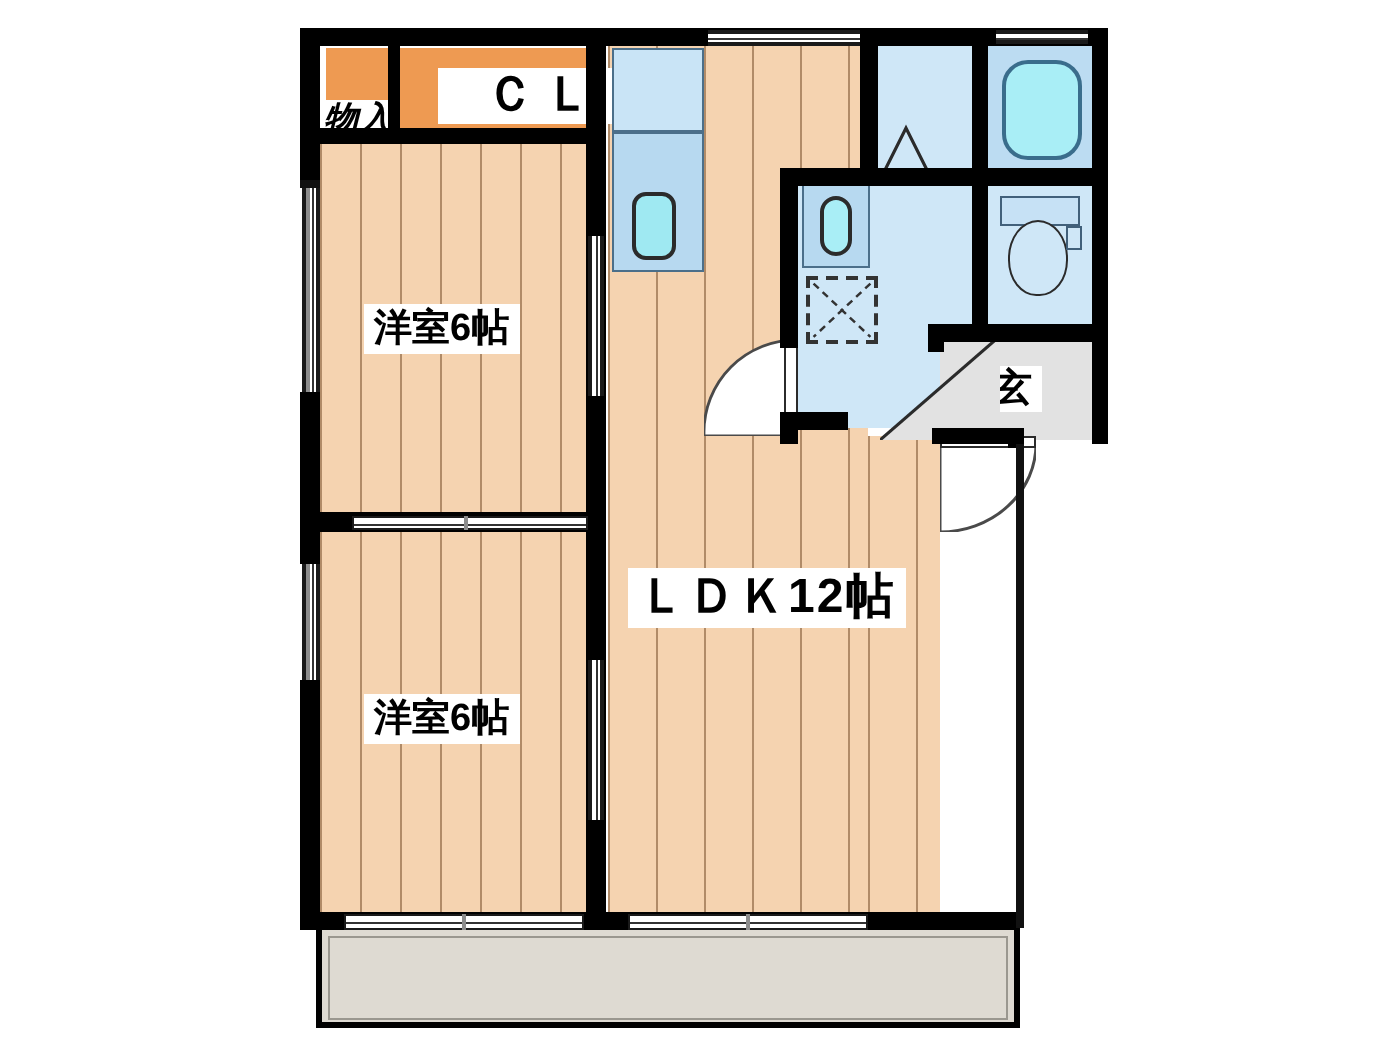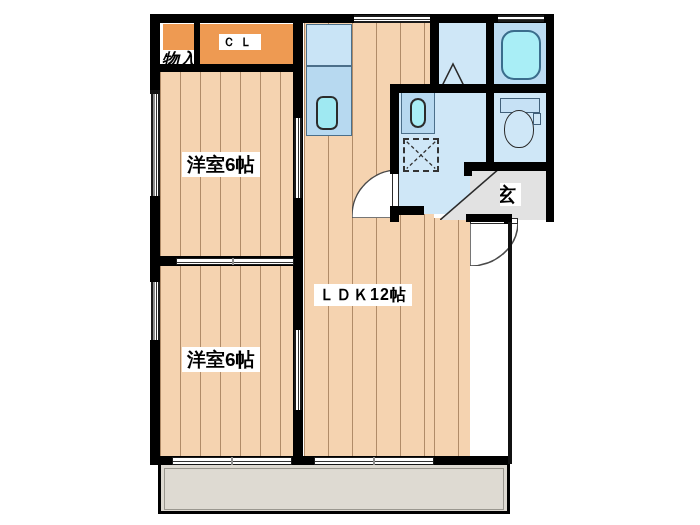--- a/index.html
+++ b/index.html
@@ -37,22 +37,22 @@
   .wall{background:#000;}
   .wall-thin{background:#111;}
 
   
   .lbl{
     position:absolute;background:#ffffff;color:#000;
     font-weight:bold;white-space:nowrap;line-height:1;
     display:flex;align-items:center;justify-content:center;
   }
   .lbl-room{font-size:19px;letter-spacing:0px;padding:3px 5px;}
-  .lbl-ldk{font-size:16px;letter-spacing:1px;padding:3px 5px;}
-  .lbl-cl{font-size:12px;letter-spacing:5px;padding:2px 4px;}
+  .lbl-ldk{font-size:24px;letter-spacing:1px;padding:3px 5px;}
+  .lbl-cl{font-size:24px;letter-spacing:5px;padding:2px 24px;}
   .lbl-mono{font-size:17px;padding:1px 2px;}
   .lbl-gen{font-size:19px;padding:2px 5px;}
   .lbl-balcony{font-size:19px;letter-spacing:3px;padding:3px 8px;}
 
   
   .tub{
     border:2px solid #3a6d8c;border-radius:13px;background:#a9eef6;
   }
   .sink-basin{
     border:2px solid #2b2b2b;border-radius:7px;background:#9fe9f2;

